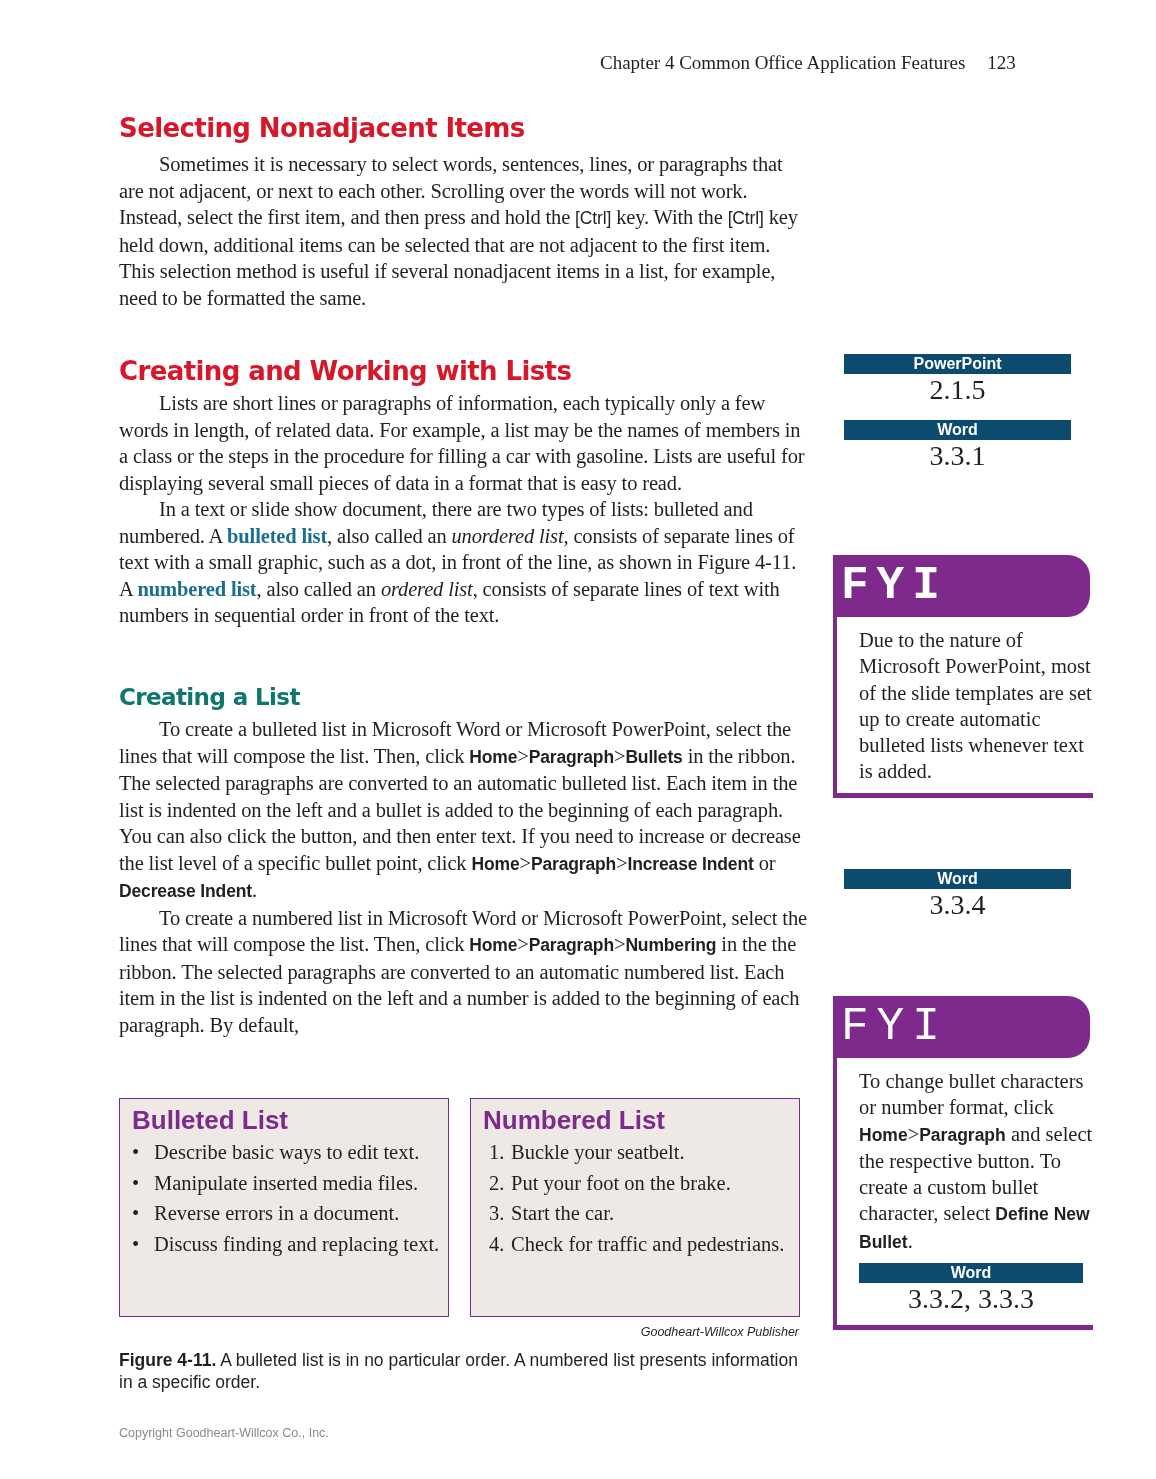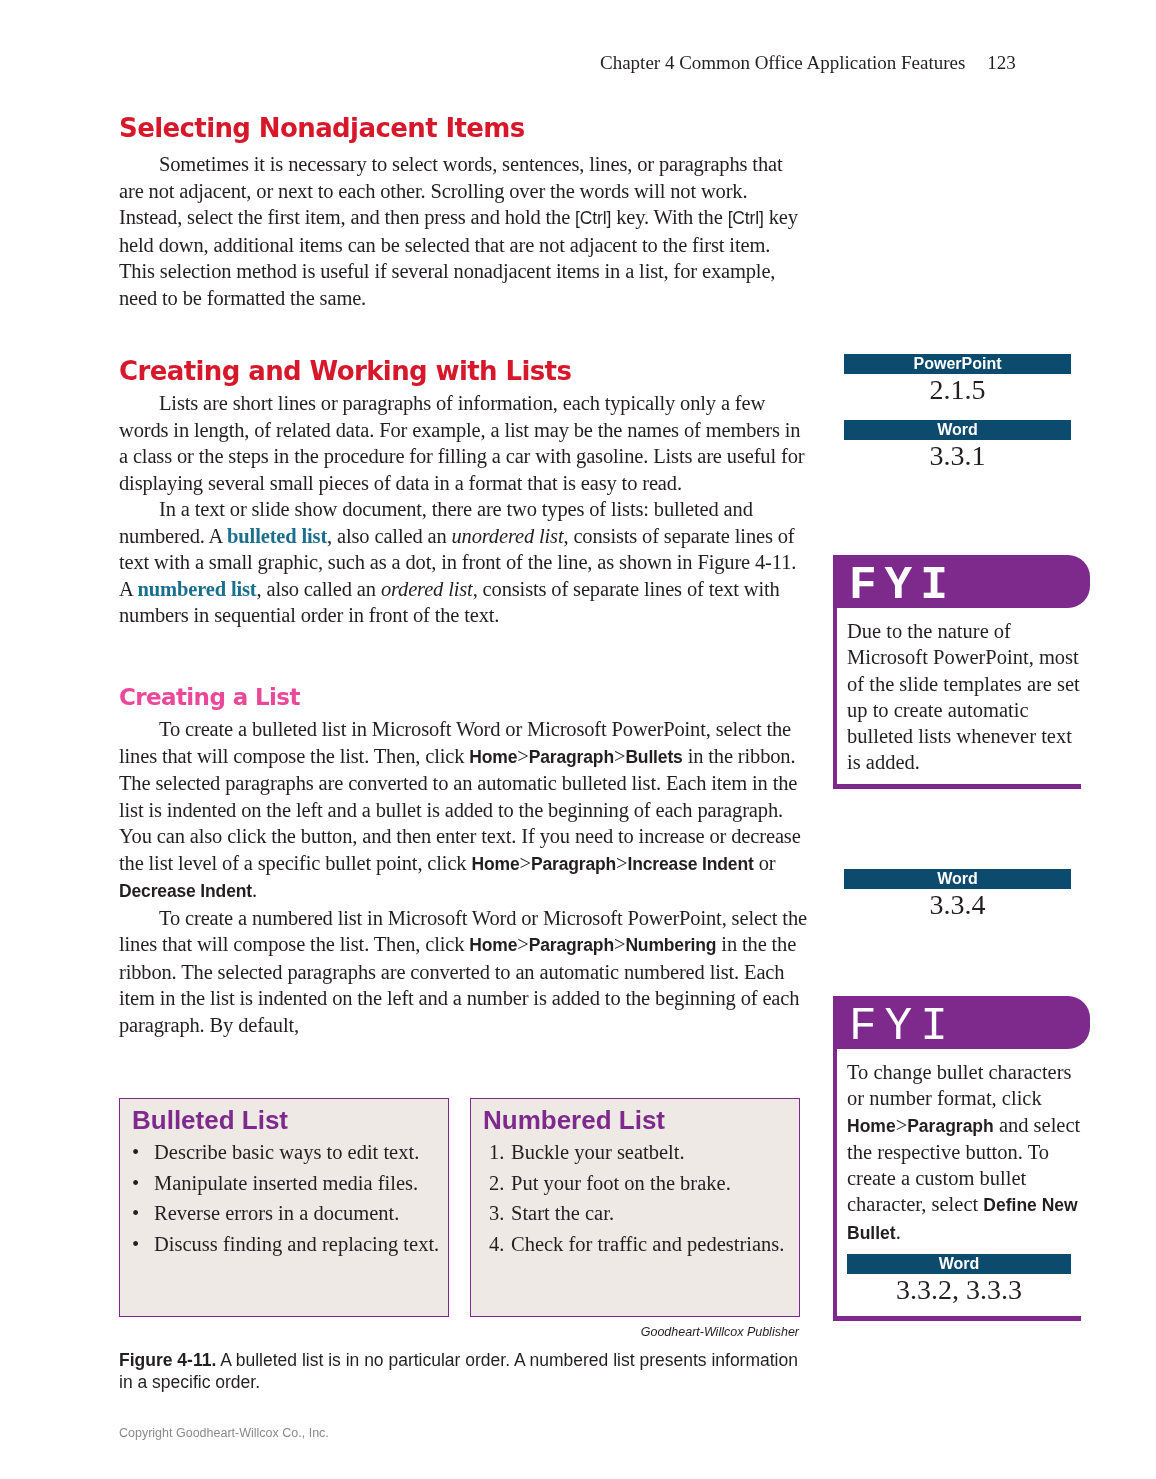--- a/index.html
+++ b/index.html
@@ -5,38 +5,38 @@
   html, body { margin: 0; padding: 0; background: #ffffff; }
   body { width: 1156px; height: 1479px; position: relative; overflow: hidden;
          font-family: "Liberation Serif", "DejaVu Serif", serif; color: #231f20; }
   .abs { position: absolute; }
   .running-head { left: 600px; top: 52px; font-size: 19px; color: #231f20; }
   .running-head .pg { font-weight: normal; margin-left: 22px; }
   .main { left: 119px; width: 690px; }
   h2.sec { margin: 0; font-family: "DejaVu Sans", "Liberation Sans", sans-serif; font-weight: bold;
            color: #d7182a; font-size: 26px; letter-spacing: -0.6px; line-height: 32px; }
   h3.sub { margin: 0; font-family: "DejaVu Sans", "Liberation Sans", sans-serif; font-weight: bold;
-           color: #ec4899; font-size: 23px; letter-spacing: -0.6px; line-height: 30px; }
+           color: #0f766e; font-size: 23px; letter-spacing: -0.6px; line-height: 30px; }
   p.body { margin: 0; font-size: 20.5px; line-height: 26.5px; text-indent: 40px; letter-spacing: -0.15px; }
   .sans-b { font-family: "Liberation Sans", sans-serif; font-weight: bold; font-size: 17.5px; }
   .sans { font-family: "Liberation Sans", sans-serif; font-size: 17.5px; }
   .term { color: #1a6e8e; font-weight: bold; }
   .gt { font-family: "Liberation Serif", serif; font-weight: normal; }
   
   .obj { left: 844px; width: 227px; text-align: center; }
   .obj-bar { background: #0c4a6e; color: #ffffff; font-family: "Liberation Sans", sans-serif;
              font-weight: bold; font-size: 16px; line-height: 20px; height: 20px; }
   .obj-num { font-size: 28px; line-height: 32px; color: #231f20; }
   .fyi { left: 833px; width: 257px; }
-  .fyi-head { background: #7e2a8c; color: #ffffff; height: 53px; border-radius: 0 22px 22px 0;
+  .fyi-head { background: #7e2a8c; color: #ffffff; height: 62px; border-radius: 0 22px 22px 0;
               font-family: "Liberation Mono", "DejaVu Sans Mono", monospace; font-size: 46px;
-              letter-spacing: 8px; line-height: 62px; padding-left: 16px; }
+              letter-spacing: 8px; line-height: 62px; padding-left: 8px; }
   .fyi-head.bold { font-weight: bold; }
   .fyi-body { border-left: 4px solid #7e2a8c; border-bottom: 5px solid #7e2a8c; width: 234px;
-              padding: 10px 0 8px 10px; font-size: 20.5px; line-height: 26.3px; }
+              padding: 10px 0 8px 22px; font-size: 20.5px; line-height: 26.3px; }
   .fyi-body .obj-inner { margin: 8px 0 2px 0; width: 224px; text-align: center; }
   
   .figbox { background: #efe9e5; border: 1.5px solid #7e2a8c; box-sizing: border-box; }
   .fig-title { font-family: "Liberation Sans", sans-serif; font-weight: bold; color: #7e2a8c;
                font-size: 26px; line-height: 30px; margin: 6px 0 4px 12px; }
   ul.bl { list-style: none; margin: 0; padding: 0 0 0 12px; }
   ul.bl li { position: relative; padding-left: 22px; font-size: 20.5px; line-height: 26.5px; margin-bottom: 4px; }
   ul.bl li .bullet { position: absolute; left: 0; top: 0; }
   ol.nl { list-style: none; margin: 0; padding: 0 0 0 18px; }
   ol.nl li { position: relative; padding-left: 22px; font-size: 20.5px; line-height: 26.5px; margin-bottom: 4px; }

